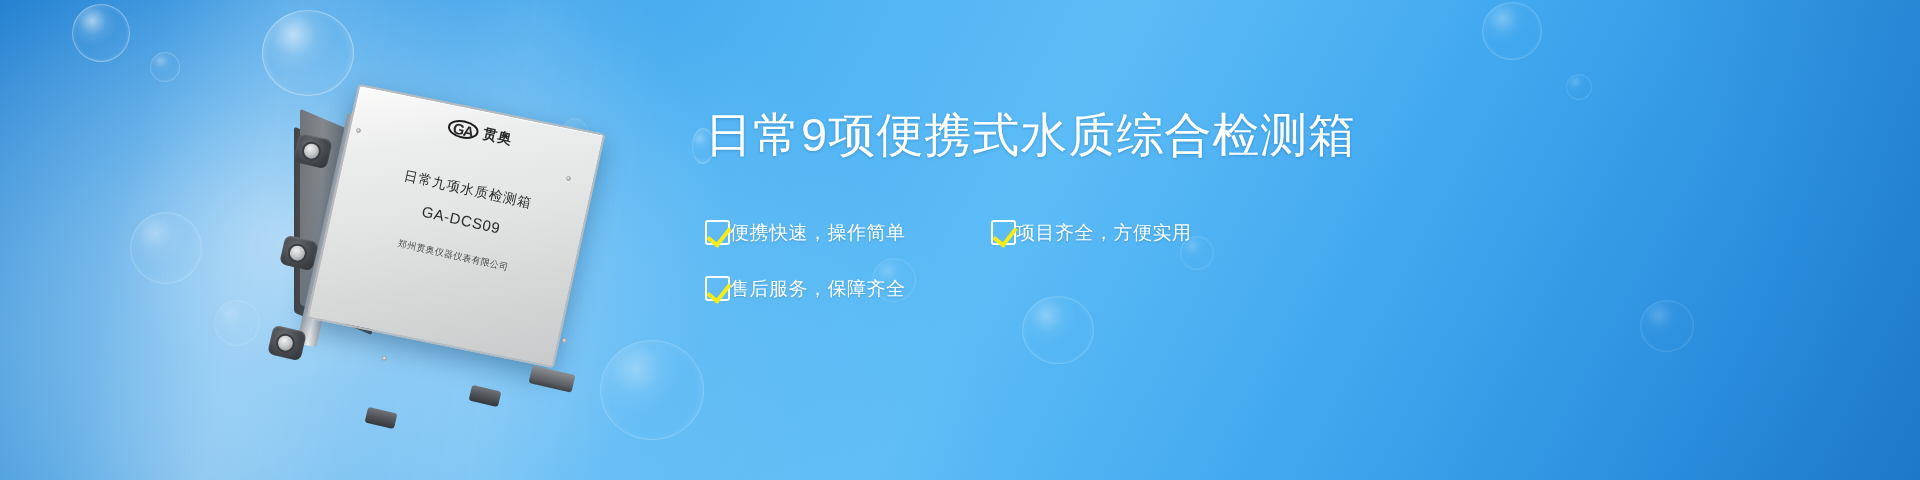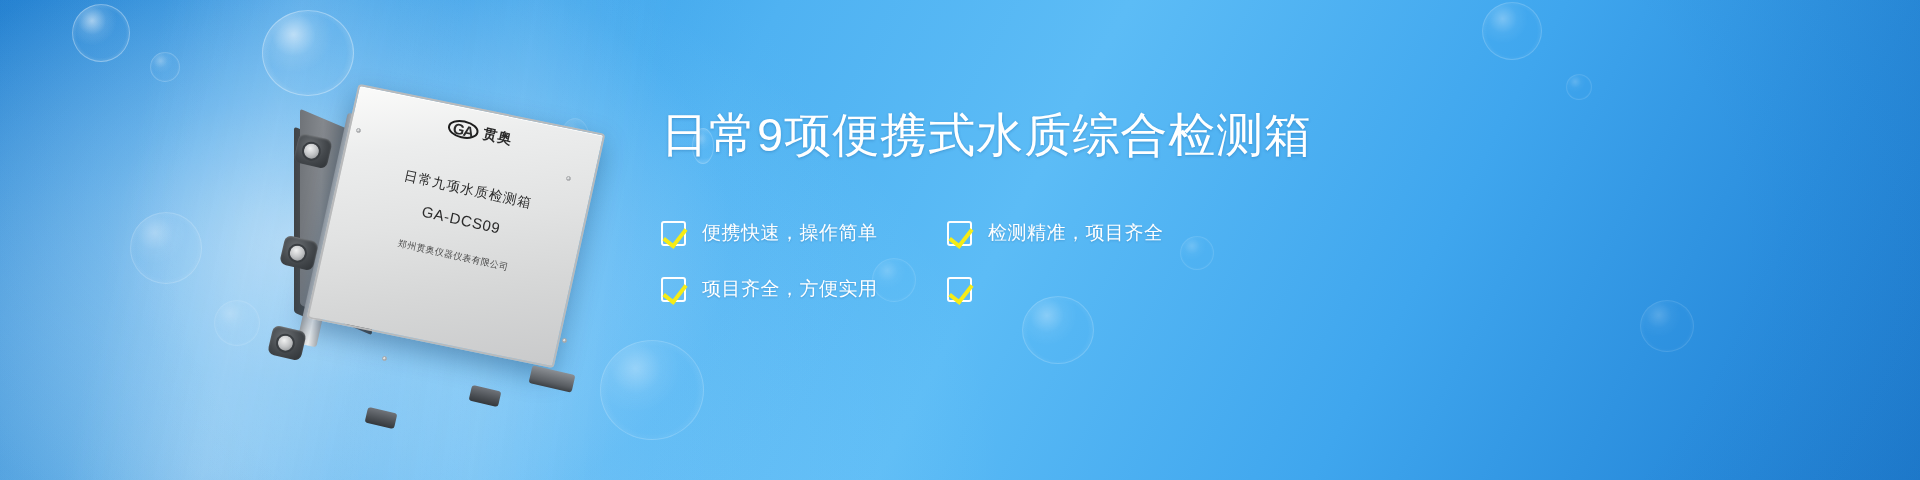--- a/index.html
+++ b/index.html
@@ -183,38 +183,38 @@
     border:2px solid #1d1d1d; border-radius:50%;
     padding:0 3px; line-height:15px; height:18px;
     display:inline-block;
   }
   .brand-cn { font-size:14px; font-weight:bold; letter-spacing:1px; }
   .face-line1 { margin-top:40px; font-size:13.5px; letter-spacing:1px; }
   .face-model { margin-top:13px; font-size:15px; letter-spacing:.6px; }
   .face-company { margin-top:22px; font-size:9px; letter-spacing:.4px; color:#4a4a4a; }
 
   
-  .copy { position:absolute; left:661px; top:110px; width:900px; }
+  .copy { position:absolute; left:705px; top:110px; width:900px; }
   .headline {
     font-size:47px;
     line-height:1.05;
     color:#ffffff;
     letter-spacing:1px;
     white-space:nowrap;
     text-shadow:0 1px 3px rgba(10,70,130,0.30);
   }
   .features {
     margin-top:46px;
     display:grid;
     grid-template-columns:272px 272px;
     grid-auto-rows:56px;
     column-gap:14px;
     align-items:center;
   }
-  .feature { display:flex; align-items:flex-end; gap:16px; }
+  .feature { display:flex; align-items:flex-start; }
   .tick {
     width:25px; height:25px; flex:none;
     border:2px solid #ffffff;
     border-radius:3px;
     position:relative;
   }
   .tick::after {
     content:"";
     position:absolute;
     left:5px; top:1px;
@@ -294,25 +294,22 @@
   <div class="copy">
     <div class="headline">日常9项便携式水质综合检测箱</div>
 
     <div class="features">
       <div class="feature">
         <span class="tick"></span>
         <span class="feature-label">便携快速，操作简单</span>
       </div>
       <div class="feature">
         <span class="tick"></span>
-        <span class="feature-label">检测精准，项目齐全</span>
+        <span class="feature-label">项目齐全，方便实用</span>
       </div>
       <div class="feature">
         <span class="tick"></span>
-        <span class="feature-label">项目齐全，方便实用</span>
-      </div>
-      <div class="feature">
-        <span class="tick"></span>
+        <span class="feature-label">售后服务，保障齐全</span>
       </div>
     </div>
   </div>
 
 </div>
 
 </body></html>

